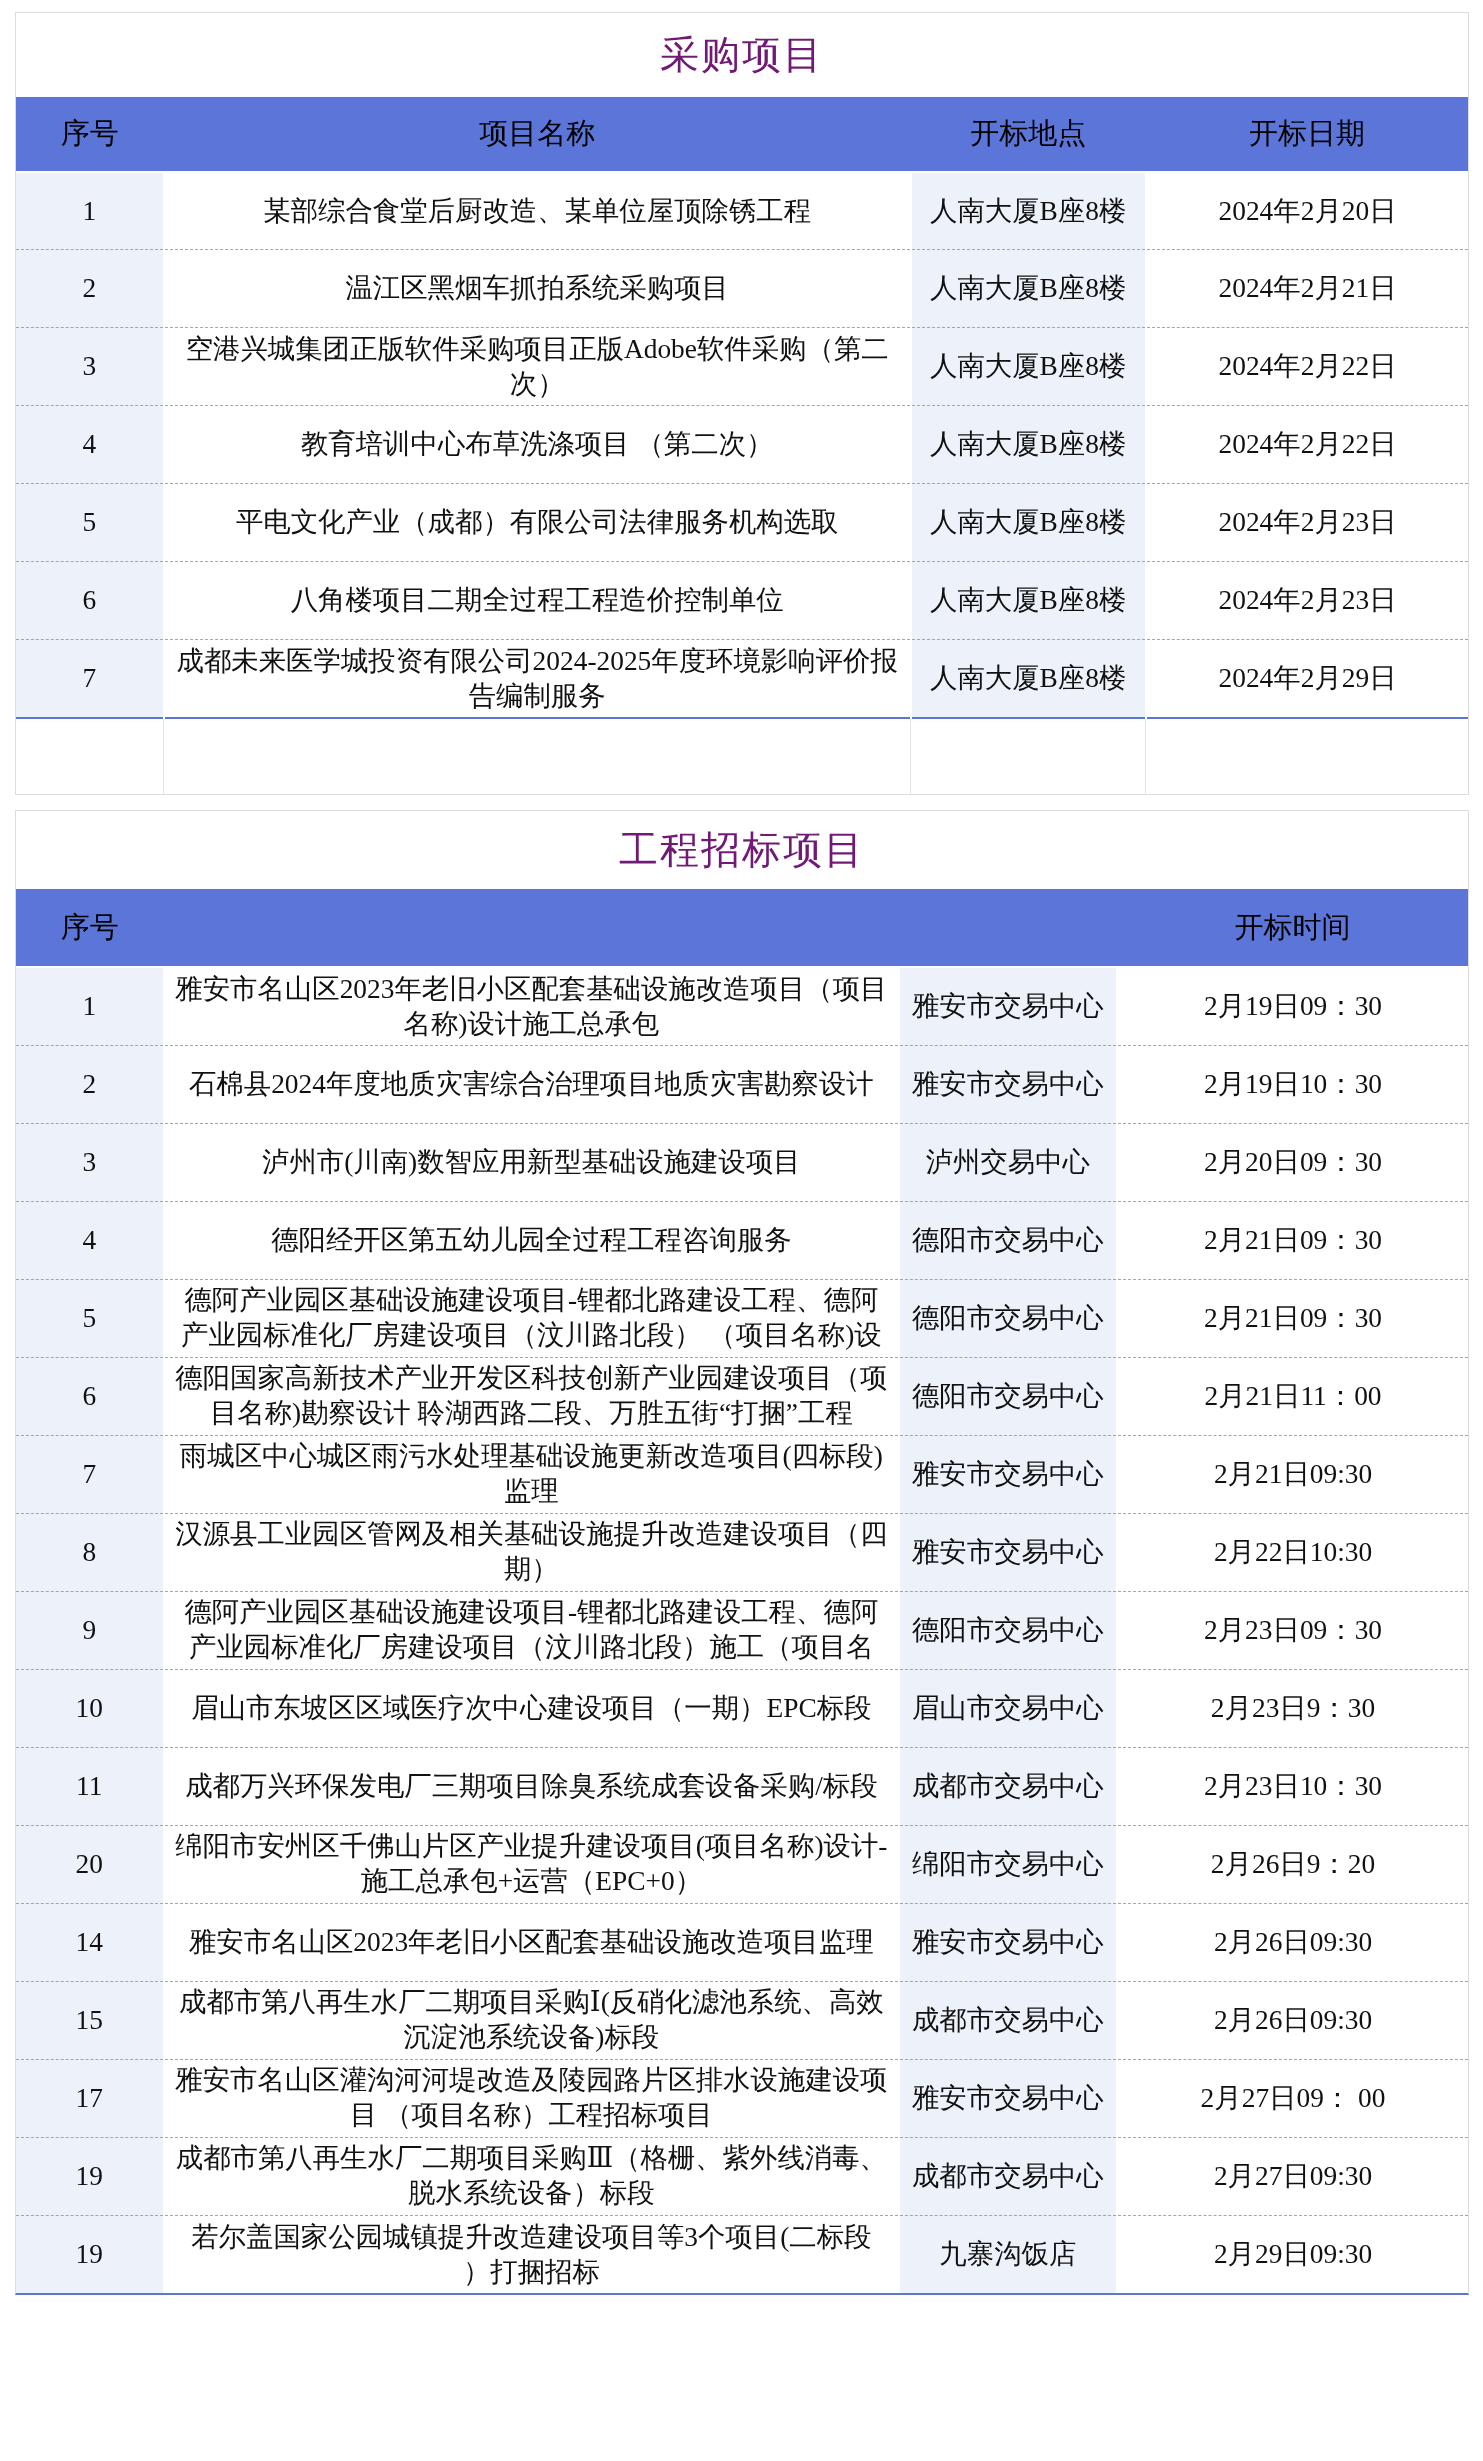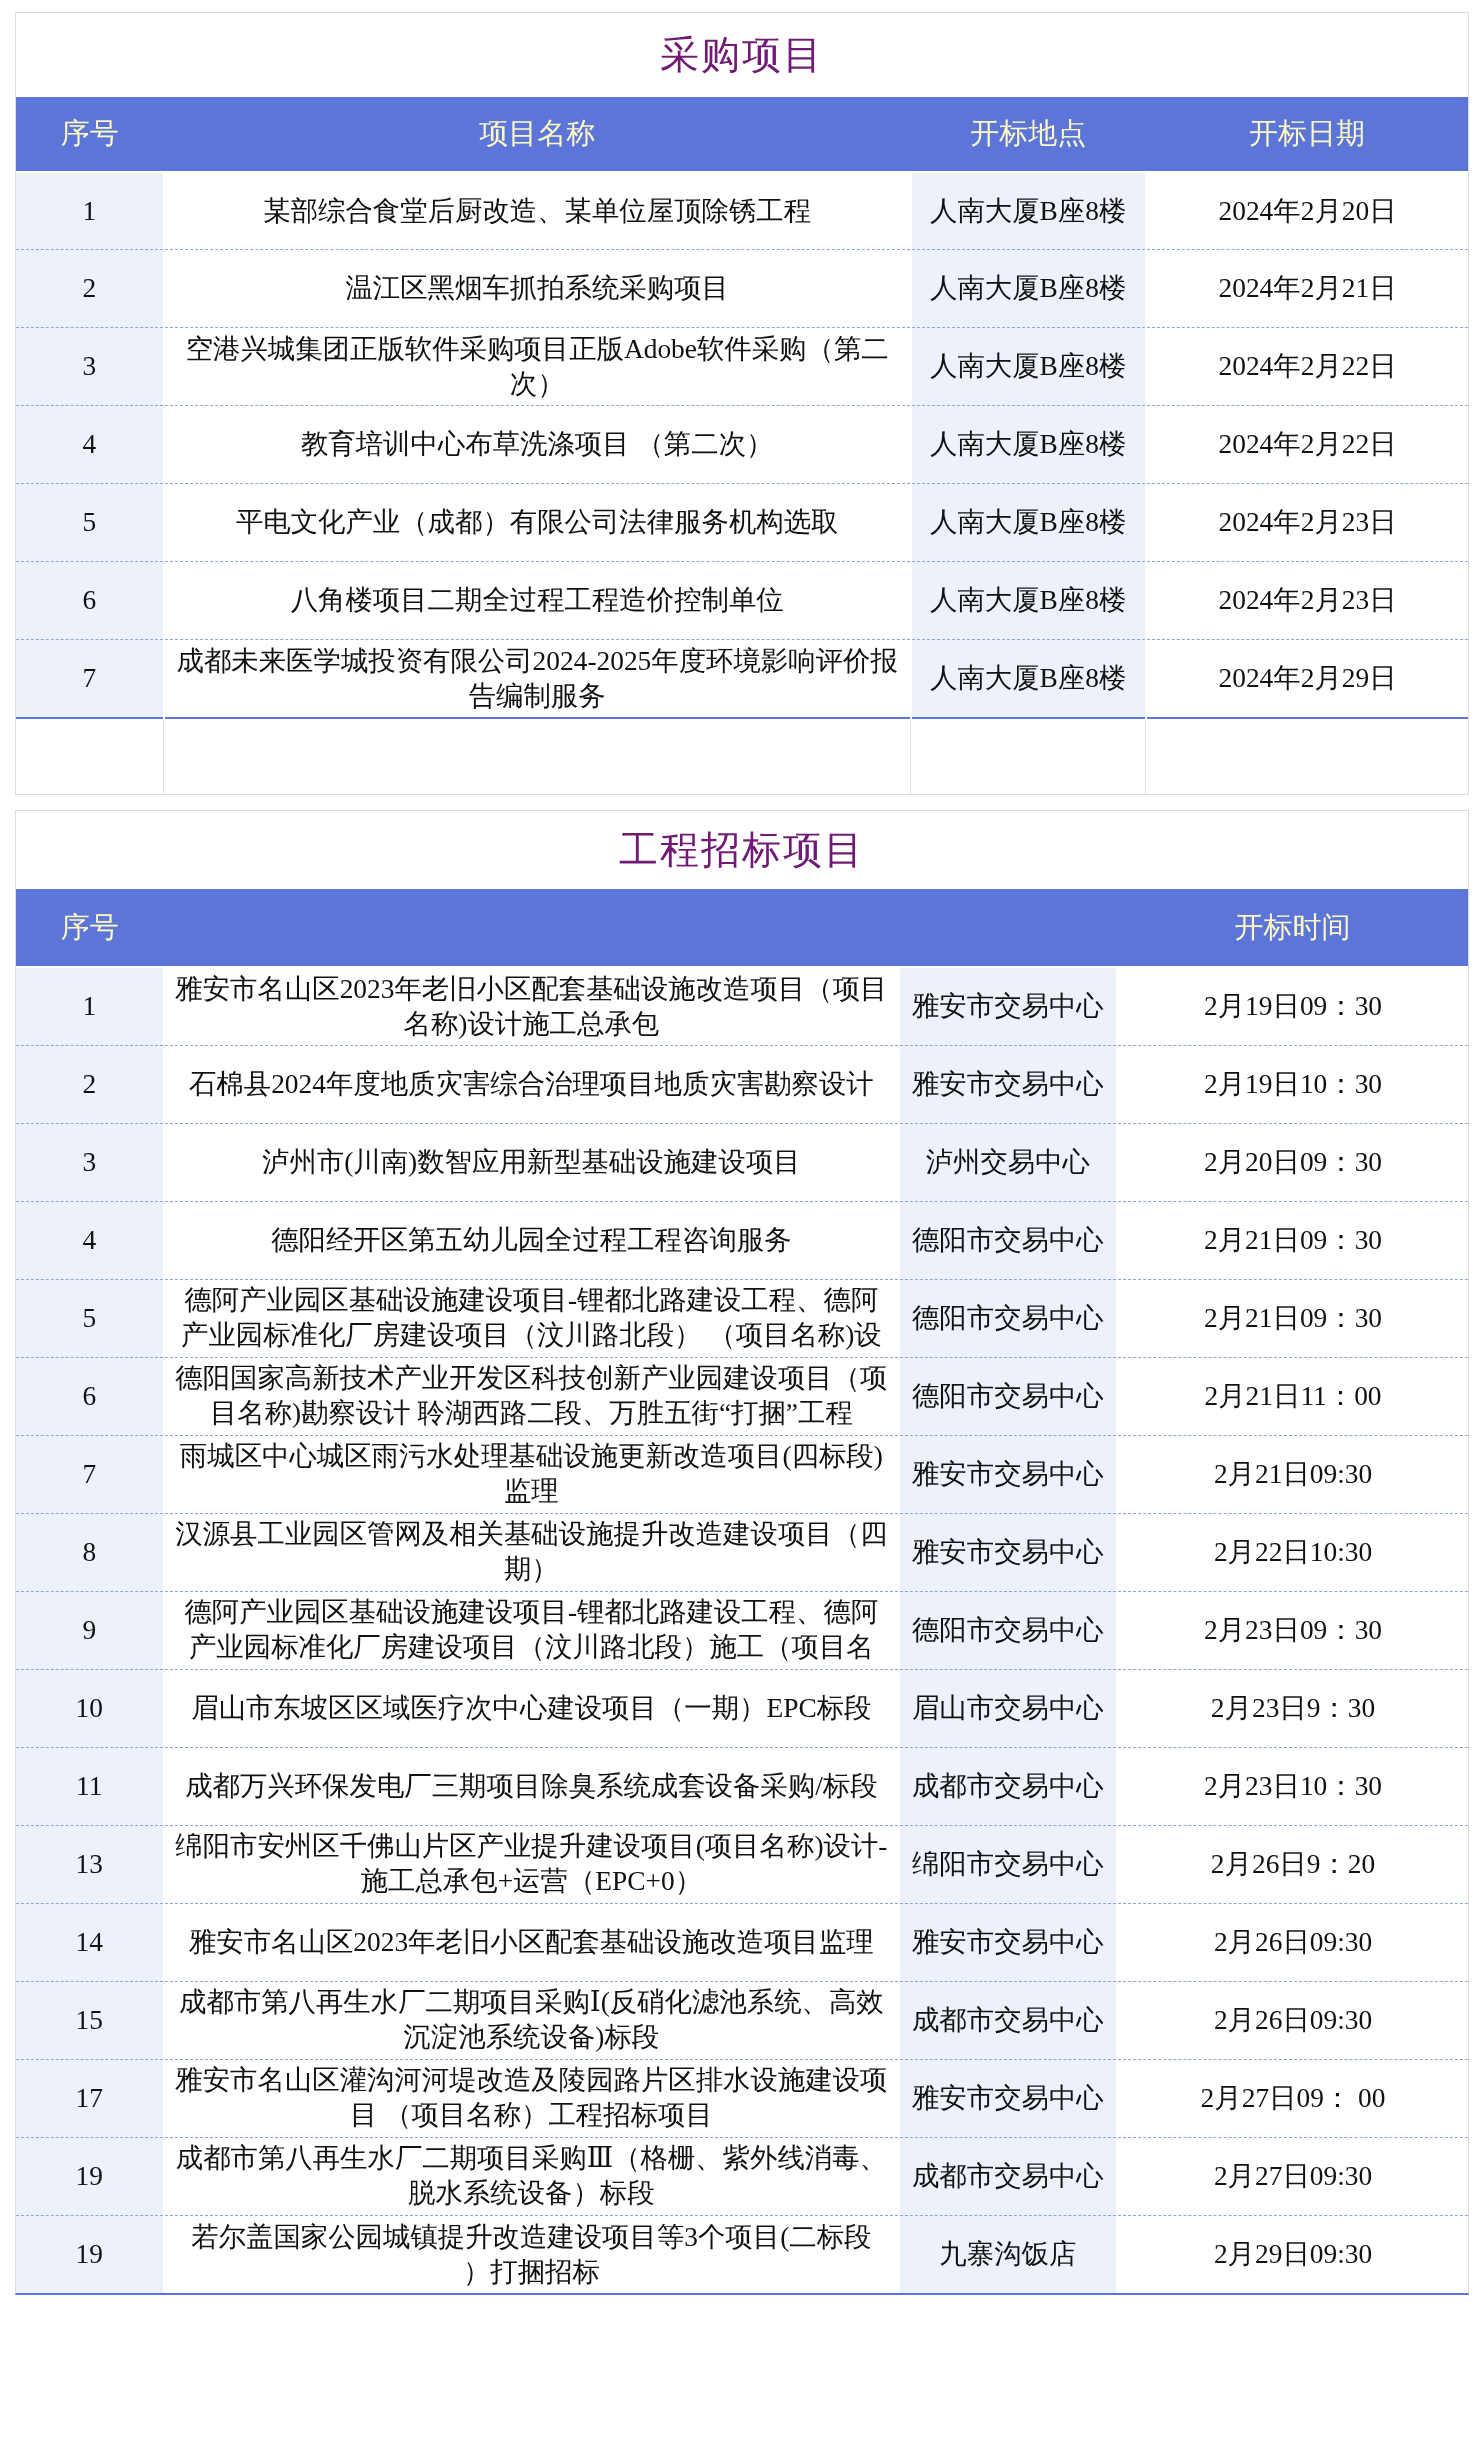--- a/index.html
+++ b/index.html
@@ -30,21 +30,21 @@
     table-layout:fixed;
   }
   
   table.t1 col.c0{width:10.2%;} table.t1 col.c1{width:51.4%;}
   table.t1 col.c2{width:16.2%;} table.t1 col.c3{width:22.2%;}
   table.t2 col.c0{width:10.2%;} table.t2 col.c1{width:50.6%;}
   table.t2 col.c2{width:15.0%;} table.t2 col.c3{width:24.2%;}
 
   thead th{
     background:#5b76d8;
-    color:#fef9c3;
+    color:#000000;
     font-weight:normal;
     font-size:29px;
     height:74px;
     padding:0 2px;
     border-bottom:2.9px solid #ffffff;
   }
   table.t2 thead th{height:77px;}
   tbody td{
     height:78px;
     padding:2px 9.8px;
@@ -222,21 +222,21 @@
             <td class="light">眉山市交易中心</td>
             <td>2月23日9：30</td>
           </tr>
           <tr>
             <td class="light">11</td>
             <td>成都万兴环保发电厂三期项目除臭系统成套设备采购/标段</td>
             <td class="light">成都市交易中心</td>
             <td>2月23日10：30</td>
           </tr>
           <tr>
-            <td class="light">13</td>
+            <td class="light">20</td>
             <td>绵阳市安州区千佛山片区产业提升建设项目(项目名称)设计-施工总承包+运营（EPC+0）</td>
             <td class="light">绵阳市交易中心</td>
             <td>2月26日9：20</td>
           </tr>
           <tr>
             <td class="light">14</td>
             <td>雅安市名山区2023年老旧小区配套基础设施改造项目监理</td>
             <td class="light">雅安市交易中心</td>
             <td>2月26日09:30</td>
           </tr>

